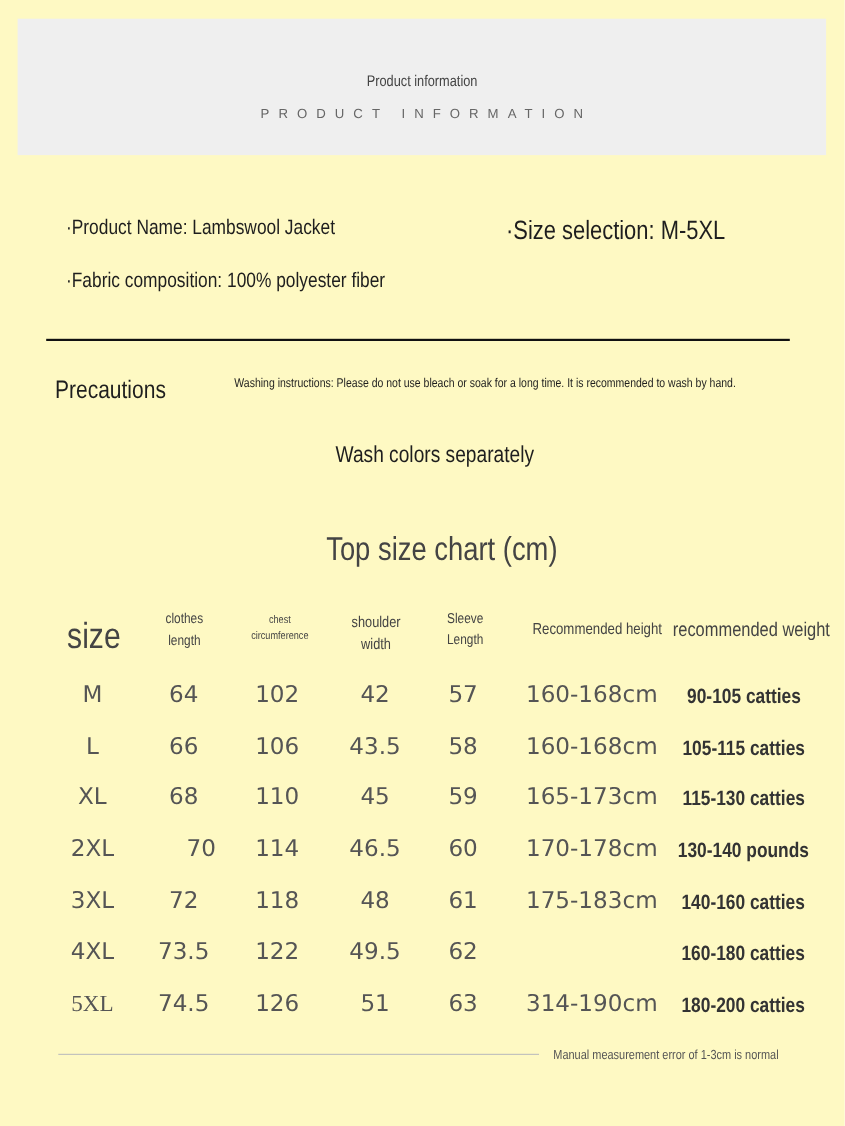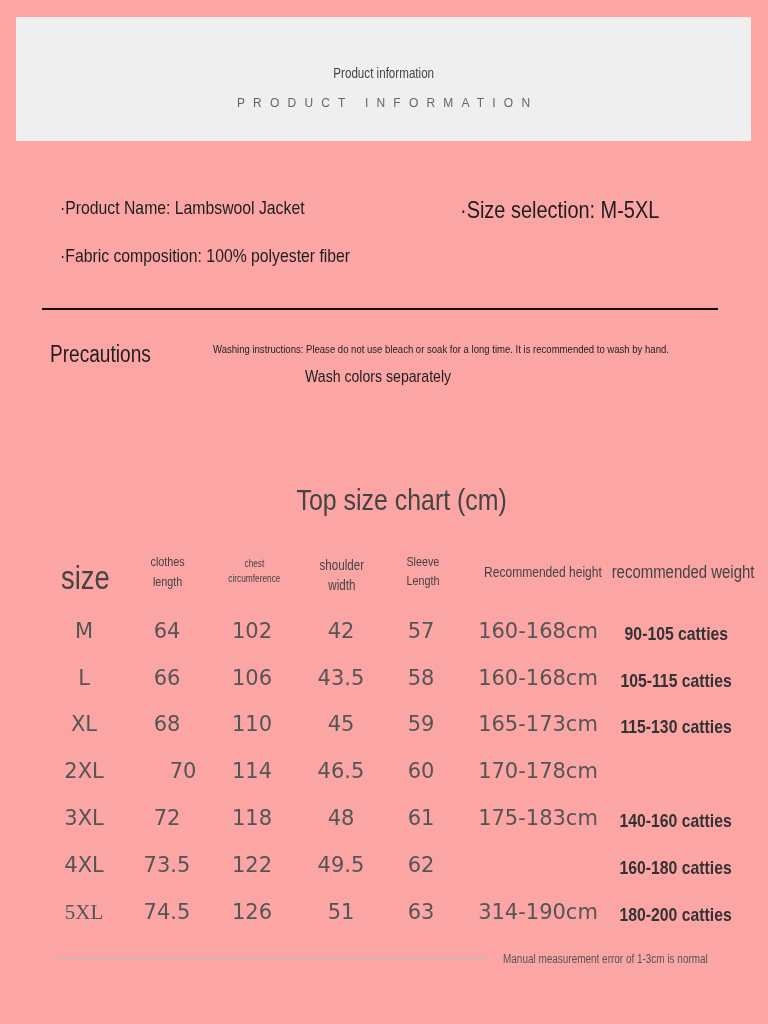--- a/index.html
+++ b/index.html
@@ -1,21 +1,21 @@
 <!DOCTYPE html>
 <html><head>
 <meta charset="utf-8">
 <style>
   html, body { margin: 0; padding: 0; background: #ffffff; }
   #page {
     position: relative;
     width: 768px;
     height: 1024px;
     overflow: hidden;
-    background: #fca5a5;
+    background: #fef9c3;
     font-family: "Liberation Sans", sans-serif;
     color: #222;
   }
   .abs { position: absolute; white-space: nowrap; }
   .c { display: inline-block; white-space: nowrap; transform: scaleX(0.83); }
   .l { transform-origin: left center; }
   .m { transform-origin: center center; }
   .hl { display: block; }
 
   
@@ -34,21 +34,21 @@
   }
 
   
   .pinfo { font-size: 19px; line-height: 22px; color: #1e1e1e; }
   .psize { font-size: 24px; line-height: 28px; color: #1e1e1e; }
   #divider { position: absolute; left: 42px; top: 308px; width: 676px; height: 2px; background: #111; }
 
   
   #prec-label { font-size: 23px; line-height: 27px; color: #1e1e1e; }
   #prec-wash { font-size: 11.5px; line-height: 14px; color: #1e1e1e; }
-  #prec-note { font-size: 17px; line-height: 20px; color: #1e1e1e; }
+  #prec-note { font-size: 21px; line-height: 20px; color: #1e1e1e; margin-top: 37px; }
 
   
   #chart-title { font-size: 30px; line-height: 36px; color: #444; text-align: center; }
   .th { position: absolute; text-align: center; color: #444; white-space: nowrap; }
   .row { position: absolute; left: 0; width: 768px; height: 26px; }
   .cell {
     position: absolute; top: 0; text-align: center; white-space: nowrap;
     font-family: "DejaVu Sans", sans-serif; font-size: 21px; line-height: 26px; color: #555;
   }
   .wt {
@@ -161,20 +161,21 @@
     <div class="wt" style="left:596px; width:160px;"><span class="c m">115-130 catties</span></div>
   </div>
 
   <div class="row" style="top:758px;">
     <div class="cell" style="left:34px; width:100px;">2XL</div>
     <div class="cell" style="left:133px; width:100px;">70</div>
     <div class="cell" style="left:202px; width:100px;">114</div>
     <div class="cell" style="left:291px; width:100px;">46.5</div>
     <div class="cell" style="left:371px; width:100px;">60</div>
     <div class="cell" style="left:458px; width:160px;">170-178cm</div>
+    <div class="wt" style="left:596px; width:160px;"><span class="c m">130-140 pounds</span></div>
   </div>
 
   <div class="row" style="top:805px;">
     <div class="cell" style="left:34px; width:100px;">3XL</div>
     <div class="cell" style="left:117px; width:100px;">72</div>
     <div class="cell" style="left:202px; width:100px;">118</div>
     <div class="cell" style="left:291px; width:100px;">48</div>
     <div class="cell" style="left:371px; width:100px;">61</div>
     <div class="cell" style="left:458px; width:160px;">175-183cm</div>
     <div class="wt" style="left:596px; width:160px;"><span class="c m">140-160 catties</span></div>

